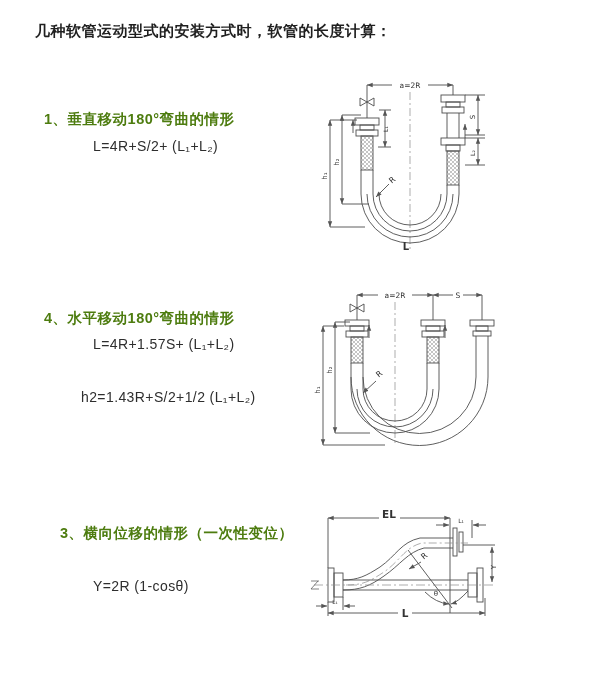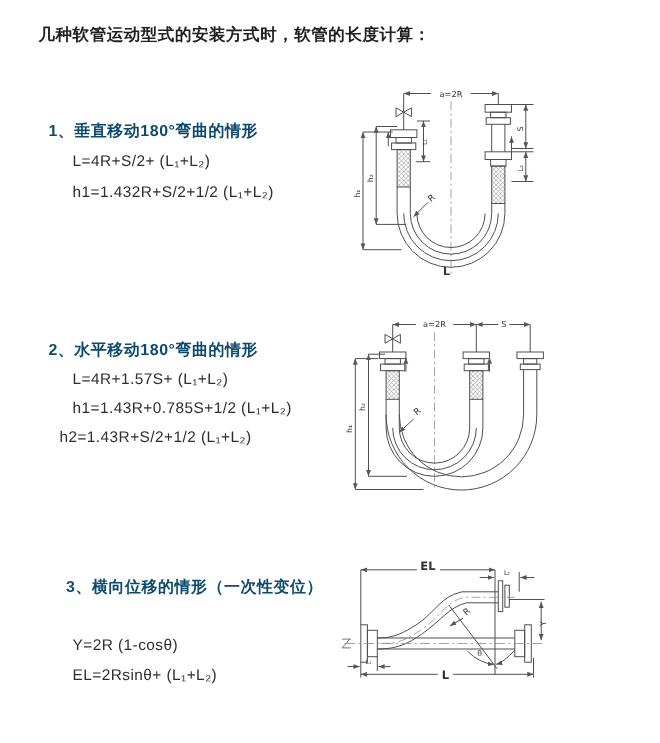--- a/index.html
+++ b/index.html
@@ -5,52 +5,49 @@
   html,body{margin:0;padding:0;background:#fff;}
   .page{
     position:relative;width:600px;height:675px;background:#ffffff;overflow:hidden;
     font-family:"Liberation Sans","DejaVu Sans",sans-serif;color:#2b2b2b;padding-left:28px;
   }
   .doc-title{
     position:absolute;left:35px;top:22px;font-size:15px;font-weight:700;
     letter-spacing:0.5px;color:#1f1f1f;white-space:nowrap;
   }
   .section-heading{
-    position:absolute;font-size:14.5px;font-weight:700;color:#0c4a6e;
+    position:absolute;font-size:14.5px;font-weight:700;color:#4d7c0f;
     letter-spacing:0.5px;white-space:nowrap;
   }
   .formula{
     position:absolute;font-size:14px;font-weight:500;color:#2e2e2e;
-    letter-spacing:0.4px;white-space:nowrap;
+    letter-spacing:0.4px;white-space:nowrap;margin-left:27px;
   }
   .diag{position:absolute;}
   svg text{
     font-family:"DejaVu Sans","Liberation Sans",sans-serif;
     fill:#333;stroke:none;
   }
 </style>
 </head>
 <body>
 
 <div class="page">
 
   <div class="doc-title">几种软管运动型式的安装方式时，软管的长度计算：</div>
 
   <div class="section-heading" style="left:44px;top:110px">1、垂直移动180°弯曲的情形</div>
   <div class="formula" style="left:66px;top:138px">L=4R+S/2+ (L₁+L₂)</div>
-  <div class="formula" style="left:66px;top:166px">h1=1.432R+S/2+1/2 (L₁+L₂)</div>
-
-  <div class="section-heading" style="left:44px;top:309px">2、水平移动180°弯曲的情形</div>
+
+  <div class="section-heading" style="left:44px;top:309px">4、水平移动180°弯曲的情形</div>
   <div class="formula" style="left:66px;top:336px">L=4R+1.57S+ (L₁+L₂)</div>
-  <div class="formula" style="left:66px;top:362px">h1=1.43R+0.785S+1/2 (L₁+L₂)</div>
   <div class="formula" style="left:54px;top:389px">h2=1.43R+S/2+1/2 (L₁+L₂)</div>
 
   <div class="section-heading" style="left:60px;top:524px">3、横向位移的情形（一次性变位）</div>
   <div class="formula" style="left:66px;top:578px">Y=2R (1-cosθ)</div>
-  <div class="formula" style="left:66px;top:605px">EL=2Rsinθ+ (L₁+L₂)</div>
 
   <svg class="diag" style="left:315px;top:72px" width="230" height="190" viewBox="0 0 230 190">
     <defs>
       <marker id="ar1" viewBox="0 0 10 10" refX="9" refY="5" markerWidth="7" markerHeight="7" orient="auto-start-reverse">
         <path d="M0,1.5 L9,5 L0,8.5 Z" fill="#555"></path>
       </marker>
       <pattern id="hatch1" width="4" height="4" patternUnits="userSpaceOnUse">
         <path d="M0,4 L4,0 M0,0 L4,4" stroke="#8a8a8a" stroke-width="0.5"></path>
       </pattern>
     </defs>

